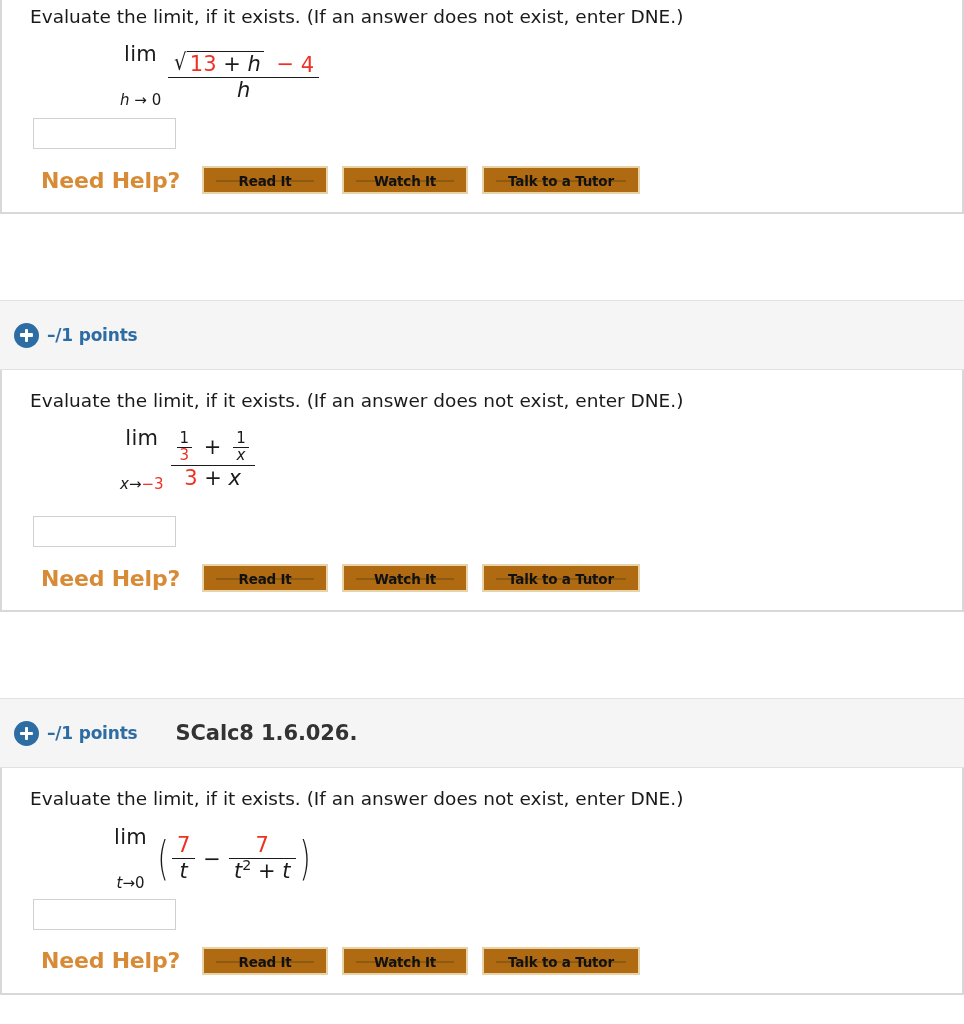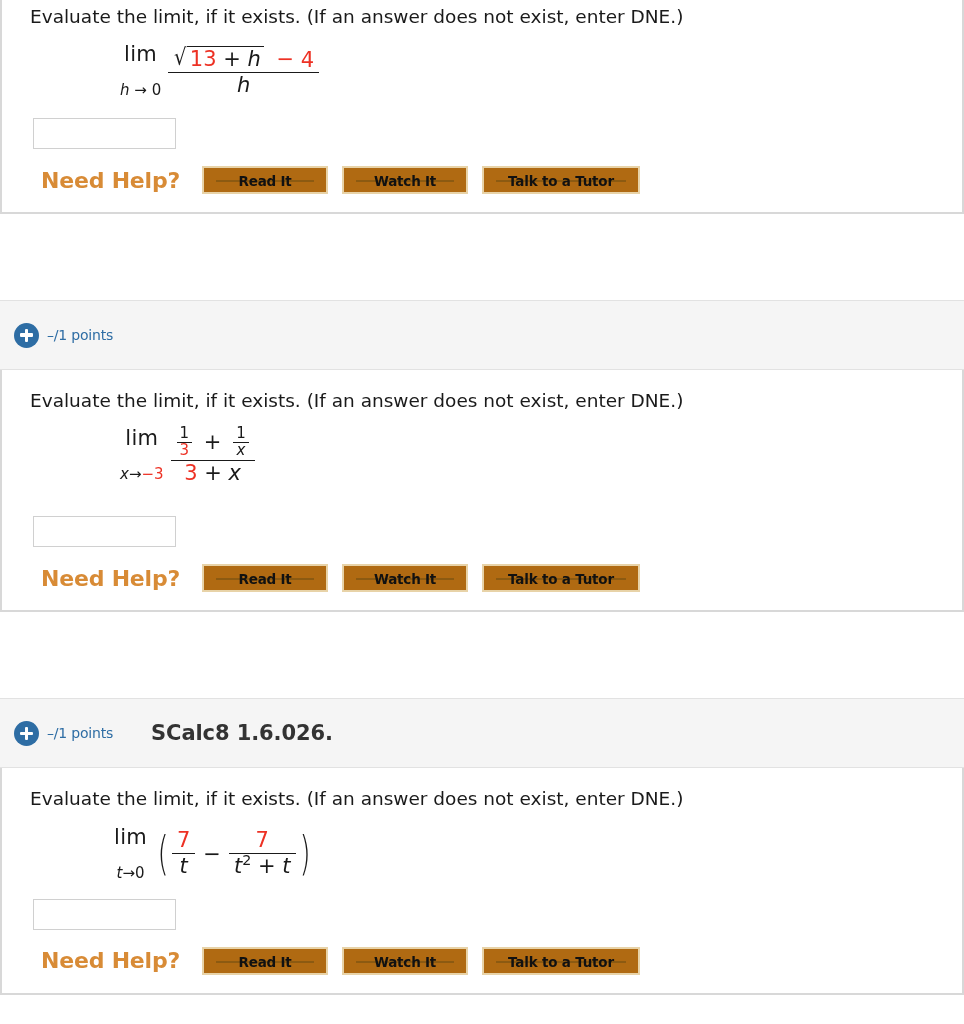--- a/index.html
+++ b/index.html
@@ -69,22 +69,22 @@
     top: 10.7px;
   }
   .plus-icon::after {
     width: 3.6px;
     height: 13px;
     left: 10.7px;
     top: 6px;
   }
   .points {
     color: #2e6da4;
-    font-size: 14px;
-    font-weight: normal;
+    font-size: 17px;
+    font-weight: bold;
     letter-spacing: -0.2px;
     white-space: nowrap;
   }
   .prob-id {
     color: #333333;
     font-size: 21px;
     font-weight: bold;
     margin-left: 38px;
     letter-spacing: -0.1px;
     white-space: nowrap;
@@ -124,21 +124,21 @@
     margin-right: 7px;
     line-height: 1;
     gap: 10px;
   }
   .limop .lim-main {
     font-size: 21px;
     letter-spacing: 0.3px;
   }
   .limop .lim-sub {
     font-size: 15px;
-    margin-top: 8px;
+    margin-top: 18px;
     white-space: nowrap;
   }
 
   .frac {
     display: inline-flex;
     flex-direction: column;
     align-items: center;
     vertical-align: middle;
     line-height: 1.08;
   }

